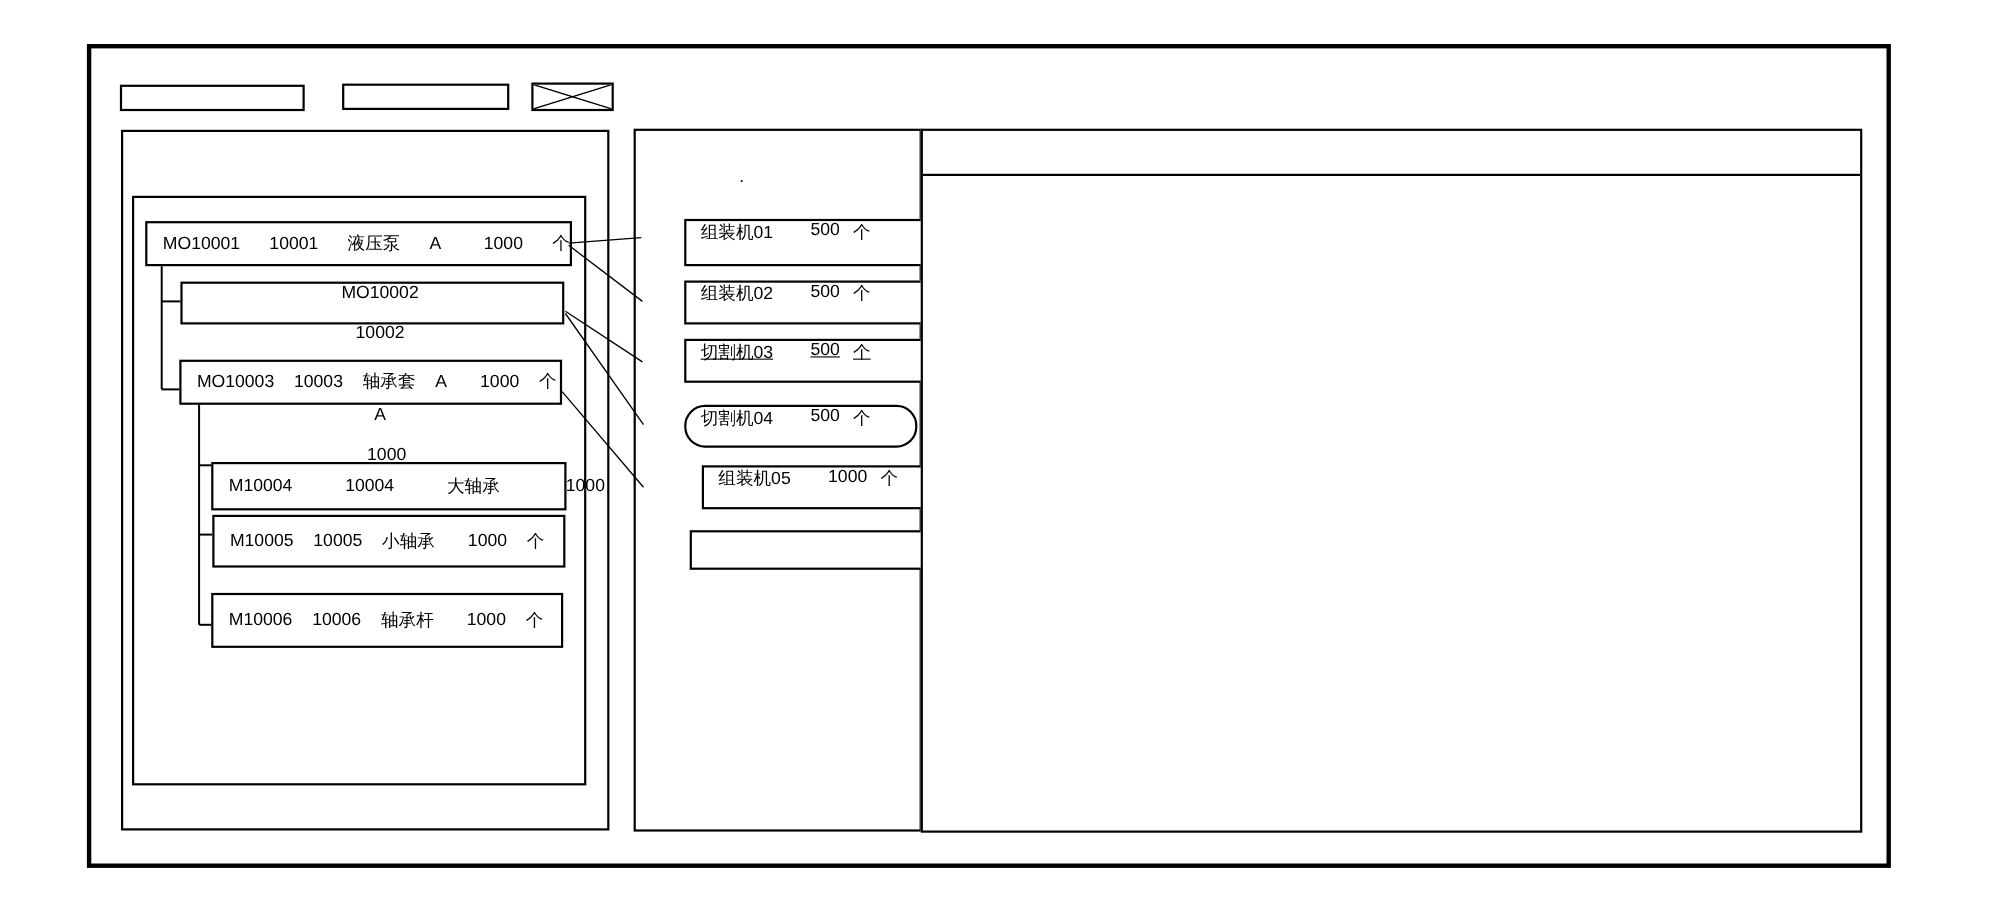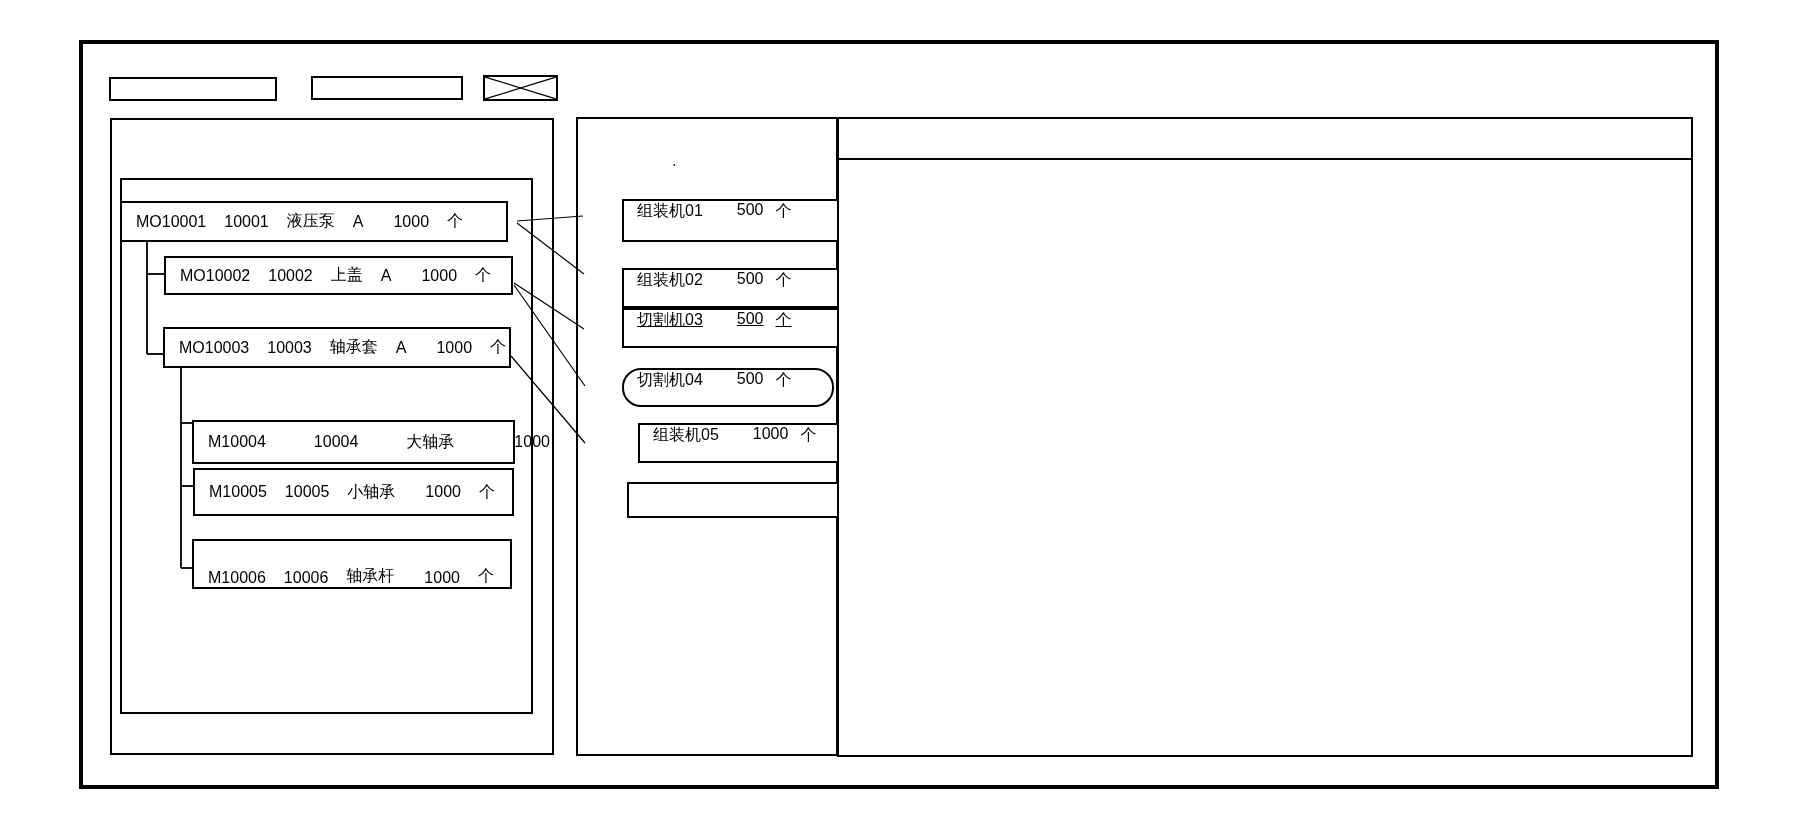--- a/index.html
+++ b/index.html
@@ -28,33 +28,33 @@
                 display:flex; align-items:center; gap:21px; padding-left:13px;
                 font-size:15.5px; white-space:nowrap; }
 
   .tree-box { position:absolute; left:120px; top:178px; width:413px; height:536px;
               border:2px solid #000; background:#fff; }
 
   .node { position:absolute; border:2px solid #000; background:#fff;
           display:flex; align-items:center; gap:18px; padding-left:14px;
           font-size:16px; white-space:nowrap; }
   .node .f-qty { margin-left:12px; }
-  .n1 { left:120px; top:201px; width:388px; height:41px; }
-  .n2 { left:164px; top:256px; width:349px; height:39px; }
+  .n1 { left:132px; top:201px; width:388px; height:41px;justify-content:space-between; }
+  .n2 { left:164px; top:256px; width:349px; height:39px;flex-direction:column; }
   .n3 { left:163px; top:327px; width:348px; height:41px; }
   .n4 { left:192px; top:420px; width:323px; height:44px;gap:48px; }
   .n5 { left:193px; top:468px; width:321px; height:48px; }
-  .n6 { left:192px; top:539px; width:320px; height:50px;align-items:flex-end; }
+  .n6 { left:192px; top:539px; width:320px; height:50px; }
 
   .machine { position:absolute; border:2px solid #000; background:#fff;
              display:flex; align-items:flex-start; gap:12px; padding-left:13px;
              font-size:16px; white-space:nowrap;margin-left:38px; }
   .machine .m-qty { margin-left:22px; }
   .m1 { left:584px; top:199px; width:240px; height:43px; }
-  .m2 { left:584px; top:268px; width:240px; height:40px; }
+  .m2 { left:584px; top:255px; width:240px; height:40px; }
   .m3 { left:584px; top:308px; width:240px; height:40px;text-decoration:underline; }
   .m4 { left:584px; top:368px; width:212px; height:39px;border-radius:19px; }
   .m5 { left:600px; top:423px; width:240px; height:40px; }
   .m6 { left:589px; top:482px; width:231px; height:36px; }
 
   .stray-dot { position:absolute; left:672px; top:152px; font-size:16px; }
 
   .overlay { position:absolute; left:0; top:0; width:1819px; height:833px;
              pointer-events:none; }
 </style>

